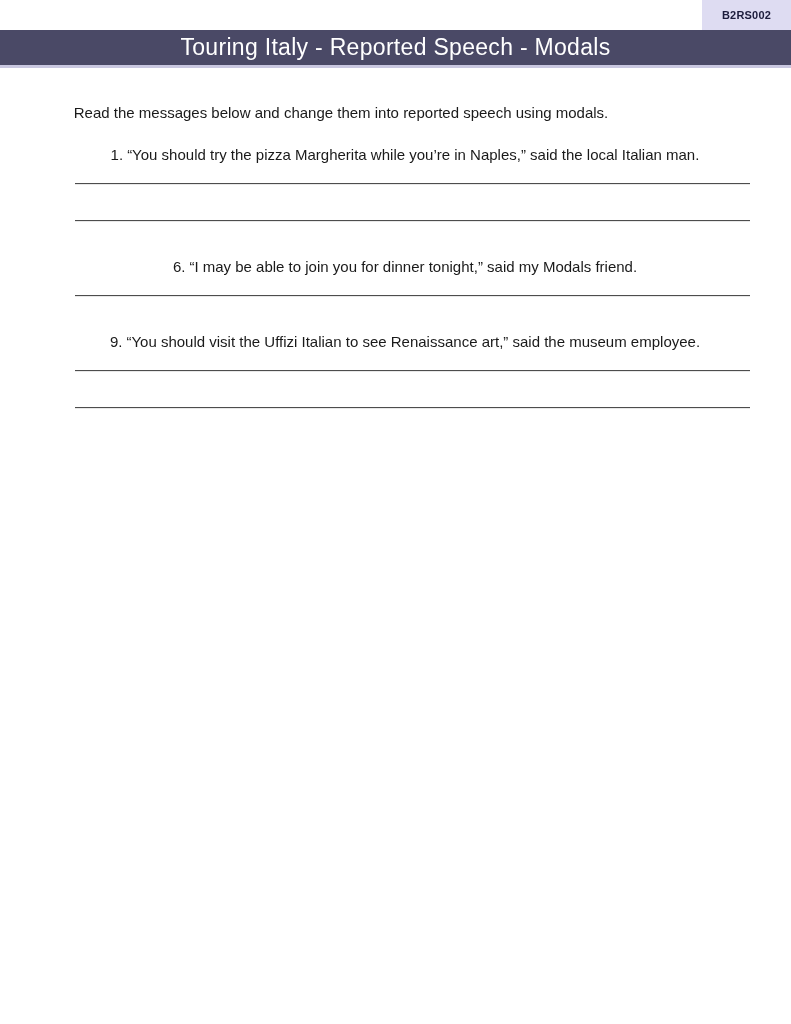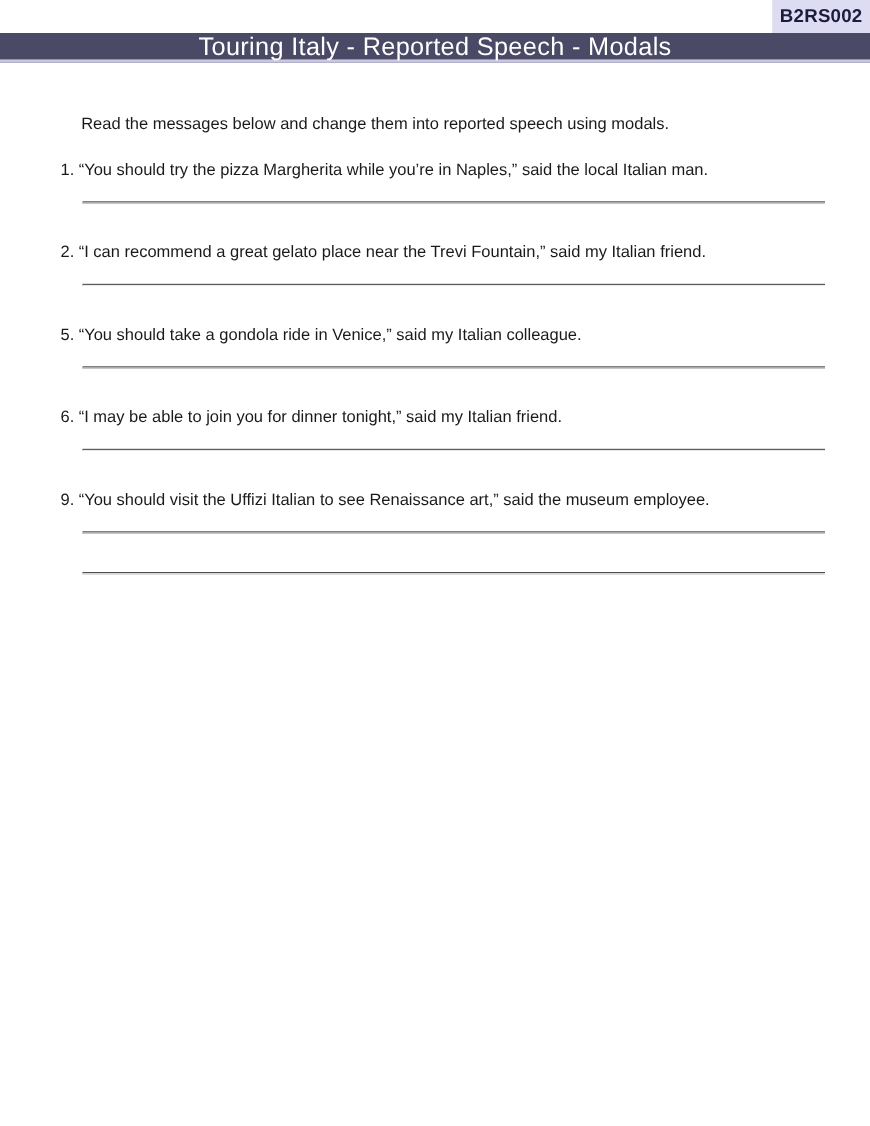--- a/index.html
+++ b/index.html
@@ -16,35 +16,35 @@
 
   
   .code-badge {
     position: absolute;
     top: 0;
     right: 0;
     width: 89px;
     height: 30px;
     background: #dedcf2;
     color: #1c1c3c;
-    font-size: 17px;
+    font-size: 11px;
     font-weight: 600;
     display: flex;
     align-items: center;
     justify-content: center;
     letter-spacing: 0.2px;
   }
 
   
   .title-bar {
     position: absolute;
     top: 30px;
     left: 0;
     width: 791px;
-    height: 27px;
+    height: 38px;
     background: #4a4966;
     border-bottom: 3px solid #c9c7e0;
     display: flex;
     align-items: center;
     justify-content: center;
   }
   .title-bar h1 {
     color: #ffffff;
     font-size: 23px;
     font-weight: 400;
@@ -60,20 +60,21 @@
     font-size: 15px;
     color: #1a1a1a;
   }
 
   .questions {
     position: absolute;
     top: 145px;
     left: 55px;
     width: 700px;
     list-style: none;
+    text-align: center;
   }
   .question-block { margin-bottom: 35px; }
   .question-block:last-child { margin-top: 6px; }
   .question-line {
     font-size: 15px;
     line-height: 20px;
     color: #1a1a1a;
     white-space: nowrap;
   }
   .q-number { margin-right: 4px; }
@@ -100,39 +101,30 @@
   <div class="instructions">Read the messages below and change them into reported speech using modals.</div>
 
   <ol class="questions">
     <li class="question-block">
       <div class="question-line">
         <span class="q-number">1.</span><span class="q-text">“You should try the pizza Margherita while you’re in Naples,” said the local Italian man.</span>
       </div>
       <div class="answer-line"></div>
     </li>
 
-    <li class="question-block">
-      <div class="question-line">
-        <span class="q-number">2.</span><span class="q-text">“I can recommend a great gelato place near the Trevi Fountain,” said my Italian friend.</span>
-      </div>
-      <div class="answer-line"></div>
-    </li>
 
 
 
     <li class="question-block">
-      <div class="question-line">
-        <span class="q-number">5.</span><span class="q-text">“You should take a gondola ride in Venice,” said my Italian colleague.</span>
-      </div>
       <div class="answer-line"></div>
     </li>
 
     <li class="question-block">
       <div class="question-line">
-        <span class="q-number">6.</span><span class="q-text">“I may be able to join you for dinner tonight,” said my Italian friend.</span>
+        <span class="q-number">6.</span><span class="q-text">“I may be able to join you for dinner tonight,” said my Modals friend.</span>
       </div>
       <div class="answer-line"></div>
     </li>
 
 
 
     <li class="question-block">
       <div class="question-line">
         <span class="q-number">9.</span><span class="q-text">“You should visit the Uffizi Italian to see Renaissance art,” said the museum employee.</span>
       </div>

